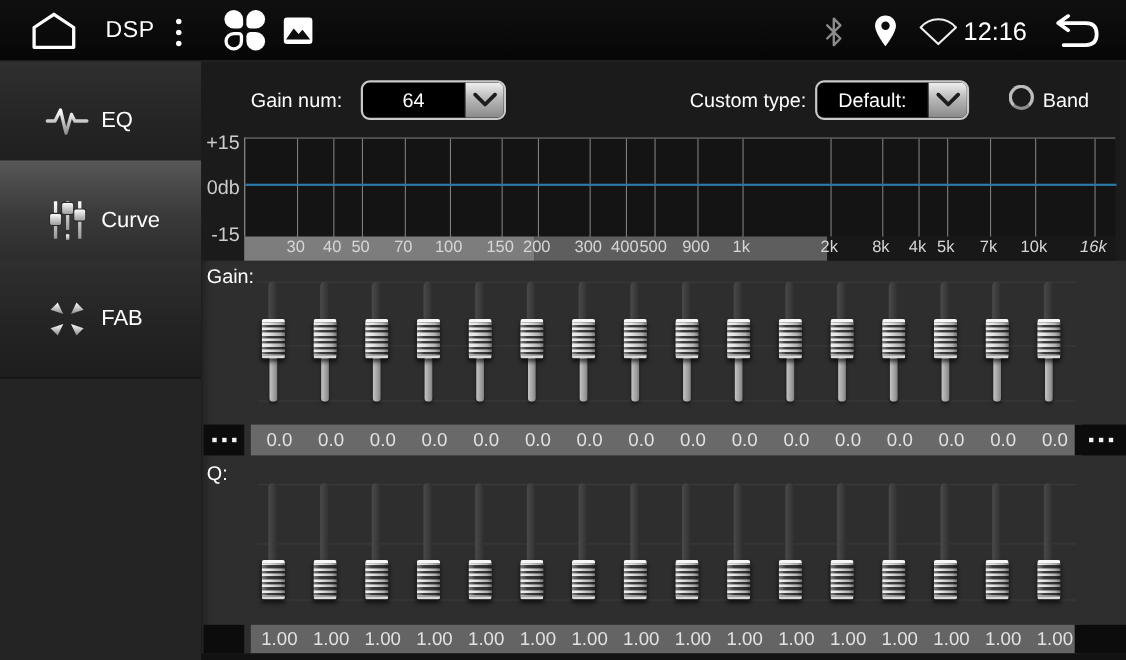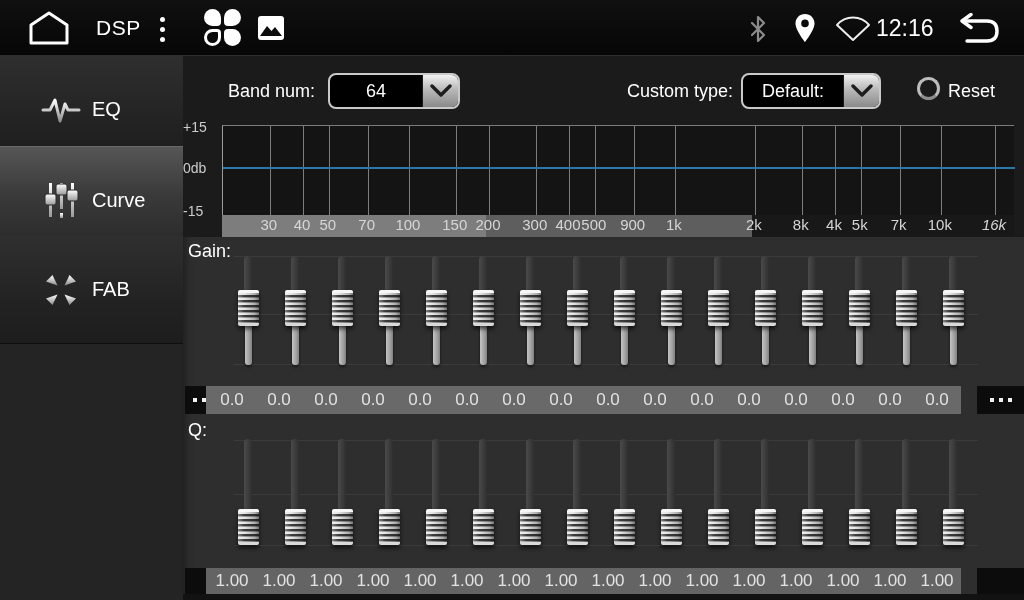--- a/index.html
+++ b/index.html
@@ -35,21 +35,21 @@
   .bottom-strip { left:183px; top:594px; width:841px; height:6px; background:#121212; }
 
   
   .ctrl-label { top:74px; height:34px; display:flex; align-items:center; color:#fff; font-size:18px; }
   .dropdown { top:73px; height:36px; background:#000; border:2px solid #c9c9c9; border-radius:8px; display:flex; overflow:hidden; }
   .dd-value { flex:1; display:flex; align-items:center; justify-content:center; color:#fff; font-size:18px; }
   .dd-btn { width:36px; border-left:1px solid #1a1a1a; background:linear-gradient(180deg,#f0f0f0 0%,#b9b9b9 45%,#8a8a8a 100%); display:flex; align-items:center; justify-content:center; }
   .radio { left:917px; top:77px; width:23px; height:23px; border-radius:50%; border:3px solid #bdbdbd; border-bottom-color:#8d8d8d; background:transparent; }
 
   
-  .y-label { left:183px; width:35px; height:18px; color:#cccccc; font-size:14px; }
+  .y-label { left:183px; width:35px; height:18px; color:#cccccc; font-size:18px; text-align:right; }
   .graph-box { left:222px; top:125px; width:792px; height:90px; background:#141414; border-top:1px solid #7a7a7a; border-left:1px solid #9a9a9a; }
   .vline { position:absolute; top:0; width:1px; height:90px; background:#7d7d7d; }
   .curve-line { position:absolute; left:0; top:41px; width:792px; height:2px; }
   .freq-strip { left:222px; top:215px; width:792px; height:22px; }
   .fs-seg { position:absolute; top:0; height:22px; }
   .freq-label { position:absolute; top:0; height:18px; width:44px; margin-left:-22px; display:flex; align-items:center; justify-content:center; color:#d6d6d6; font-size:15px; }
 
   
   .sec-label { left:188px; color:#fff; font-size:18px; }
   .slider-area { left:222px; width:792px; }
@@ -57,21 +57,21 @@
   .track-dark { position:absolute; width:8px; border-radius:4px; background:linear-gradient(90deg,#4a4a4a,#383838 70%,#2e2e2e); }
   .track-light { position:absolute; width:7px; border-radius:3px; background:linear-gradient(90deg,#c4c4c4,#9a9a9a 70%,#7f7f7f); box-shadow:0 2px 3px rgba(0,0,0,.5); }
   .thumb { position:absolute; width:21px; height:36px; border-radius:2px;
     border-top:3px solid #f7f7f7; border-bottom:3px solid #d9d9d9;
     background:
       linear-gradient(90deg, rgba(255,255,255,.35) 0%, rgba(255,255,255,0) 30%, rgba(0,0,0,.25) 80%, rgba(0,0,0,.5) 100%),
       repeating-linear-gradient(180deg,#e6e6e6 0 2px,#3c3c3c 2px 4px,#9c9c9c 4px 5px);
     box-shadow:0 3px 4px rgba(0,0,0,.65); }
 
   
-  .val-strip { left:206px; width:755px;text-decoration:underline; }
+  .val-strip { left:228px; width:755px;text-decoration:underline; }
   .val-strip .v { position:absolute; top:0; height:100%; width:47px; display:flex; align-items:center; justify-content:center; color:#e2e2e2; font-size:17px; }
   .more-btn { background:#0c0c0c; display:flex; align-items:center; justify-content:center; gap:5px; }
   .more-btn i { width:4px; height:4px; background:#f2f2f2; }
   .gain-vals-row { top:386px; height:28px; }
   .q-vals-row { top:568px; height:26px; }
   svg { display:block; }
 </style>
 </head>
 <body>
 
@@ -164,40 +164,40 @@
           <path d="M21.5 22.5 L33 26.5 L26.5 33 Z" fill="url(#sg3)"></path>
         </svg>
       </span>
       <span class="side-label">FAB</span>
     </div>
   </div>
 
   <div class="abs content-top"></div>
   <div class="abs content-bottom"></div>
 
-  <div class="abs ctrl-label" style="left:228px;">Band num:</div>
+  <div class="abs ctrl-label" style="left:228px;">Gain num:</div>
   <div class="abs dropdown" style="left:328px;width:132px;">
     <span class="dd-value">64</span>
     <span class="dd-btn">
       <svg width="22" height="14" viewBox="0 0 22 14">
           <polyline points="2,2 11,11 20,2" fill="none" stroke="#1d1d1d" stroke-width="3.4" stroke-linecap="round" stroke-linejoin="round"></polyline>
         </svg>
     </span>
   </div>
   <div class="abs ctrl-label" style="left:627px;">Custom type:</div>
   <div class="abs dropdown" style="left:741px;width:140px;">
     <span class="dd-value">Default:</span>
     <span class="dd-btn">
       <svg width="22" height="14" viewBox="0 0 22 14">
           <polyline points="2,2 11,11 20,2" fill="none" stroke="#1d1d1d" stroke-width="3.4" stroke-linecap="round" stroke-linejoin="round"></polyline>
         </svg>
     </span>
   </div>
   <div class="abs radio"></div>
-  <div class="abs ctrl-label" style="left:948px;">Reset</div>
+  <div class="abs ctrl-label" style="left:948px;">Band</div>
 
   <div class="abs y-label" style="top:119px;">+15</div>
   <div class="abs y-label" style="top:160px;">0db</div>
   <div class="abs y-label" style="top:203px;">-15</div>
 
   <div class="abs graph-box">
     <div id="graph-grid">
         <div class="vline" style="left: 46.8359px;"></div>
         <div class="vline" style="left: 80.0664px;"></div>
         <div class="vline" style="left: 105.842px;"></div>

